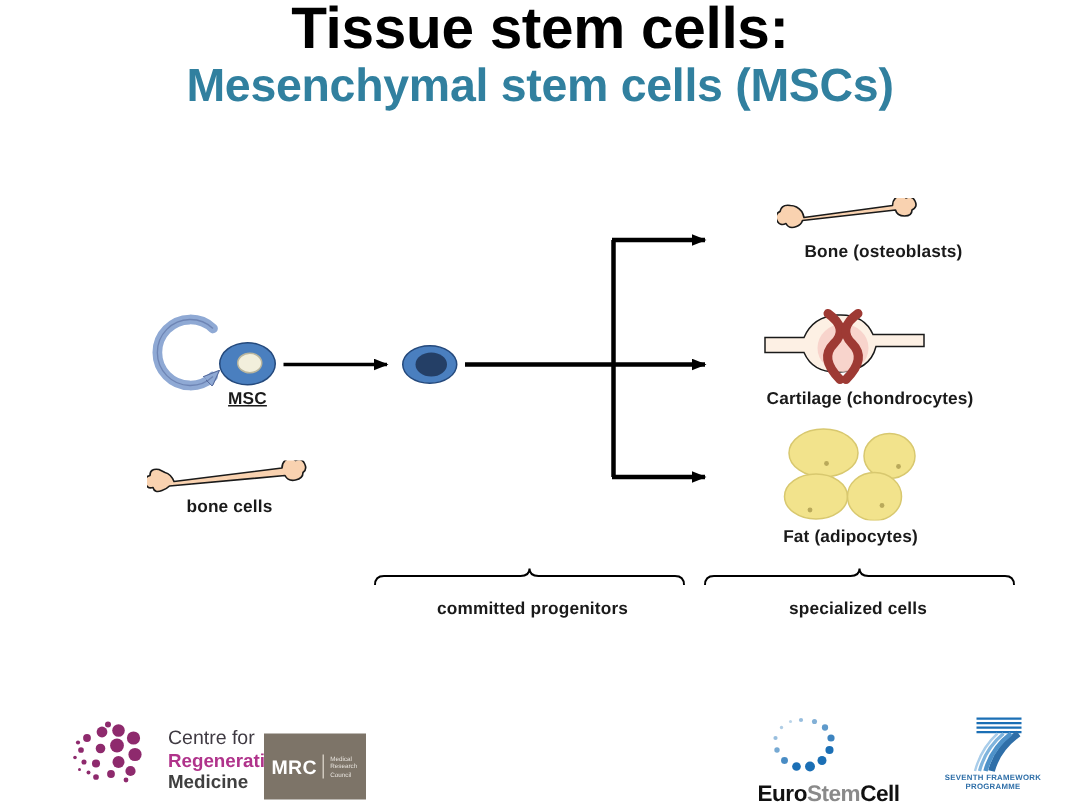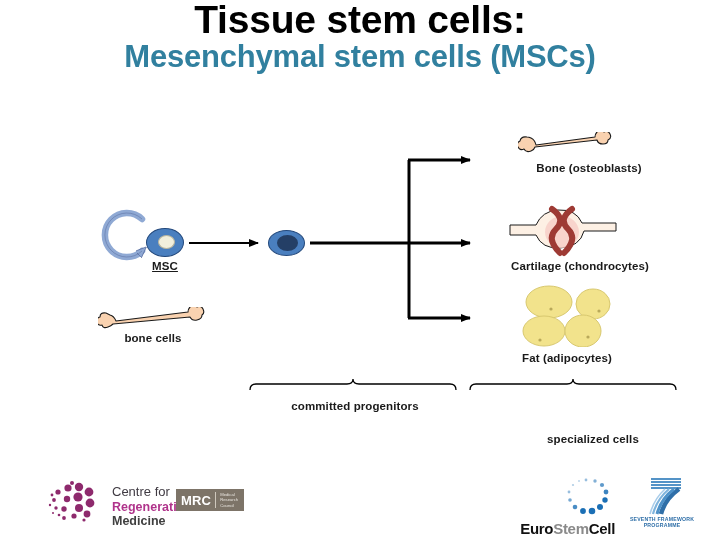--- a/index.html
+++ b/index.html
@@ -81,34 +81,34 @@
 
   
   .footer{position:absolute;left:0;top:468px;width:720px;height:72px;}
 
   .crm-logo{position:absolute;left:34px;top:12px;width:132px;height:52px;}
   .crm-text{position:absolute;left:78px;top:5px;line-height:14.5px;}
   .crm-t1{font-size:13px;color:#3f3a42;font-family:"Liberation Sans",sans-serif;}
   .crm-t2{font-size:12.5px;font-weight:bold;color:#b0338b;font-family:"Liberation Sans",sans-serif;}
   .crm-t3{font-size:12.5px;font-weight:bold;color:#404040;font-family:"Liberation Sans",sans-serif;}
 
-  .mrc-logo{position:absolute;left:176px;top:21px;width:68px;height:22px;
+  .mrc-logo{position:absolute;left:176px;top:21px;width:68px;height:44px;
     background:#7d7468;display:flex;align-items:center;}
   .mrc-main{color:#ffffff;font-size:13px;font-weight:bold;padding-left:5px;
     font-family:"Liberation Sans",sans-serif;letter-spacing:0.2px;}
   .mrc-sub{color:#e8e4de;font-size:4.2px;line-height:5.4px;padding-left:4px;
     border-left:1px solid #cfc8bd;margin-left:4px;
     font-family:"Liberation Sans",sans-serif;}
 
   .uoe-logo{position:absolute;left:232px;top:12px;width:74px;height:50px;text-align:center;}
   .uoe-crest{width:22px;height:22px;margin:0 auto;}
   .uoe-t1{font-size:6.6px;color:#5c1b3d;font-family:"Liberation Serif",serif;letter-spacing:0.4px;}
   .uoe-t2{font-size:8px;color:#5c1b3d;font-family:"Liberation Serif",serif;letter-spacing:0.2px;}
 
-  .esc-logo{position:absolute;left:505px;top:8px;width:110px;height:58px;text-align:right;}
+  .esc-logo{position:absolute;left:505px;top:8px;width:110px;height:58px;text-align:left;}
   .esc-ring{width:58px;height:40px;margin:0 auto;}
   .esc-word{font-size:15px;font-weight:bold;letter-spacing:-0.3px;
     font-family:"Liberation Sans",sans-serif;}
   .esc-a{color:#111111;}
   .esc-b{color:#8a8a8a;}
 
   .fp7-logo{position:absolute;left:622px;top:8px;width:80px;height:56px;text-align:center;}
   .fp7-cap{font-size:5.2px;color:#2f6fa8;line-height:6.2px;letter-spacing:0.2px;
     font-family:"Liberation Sans",sans-serif;font-weight:bold;}
 </style>
@@ -195,21 +195,21 @@
     <ellipse cx="26" cy="46" rx="21" ry="15" fill="#f2e38c" stroke="#d8c86f" stroke-width="1"></ellipse>
     <ellipse cx="65" cy="46" rx="18" ry="16" fill="#f2e38c" stroke="#d8c86f" stroke-width="1"></ellipse>
     <circle cx="33" cy="24" r="1.6" fill="#b9a95a"></circle>
     <circle cx="81" cy="26" r="1.6" fill="#b9a95a"></circle>
     <circle cx="22" cy="55" r="1.6" fill="#b9a95a"></circle>
     <circle cx="70" cy="52" r="1.6" fill="#b9a95a"></circle>
   </svg>
   <div class="lbl lbl-center" style="left:567px;top:352px;">Fat (adipocytes)</div>
 
   <div class="lbl lbl-center" style="left:355px;top:400px;">committed progenitors</div>
-  <div class="lbl lbl-center" style="left:593px;top:400px;margin-top:33px;">specialized cells</div>
+  <div class="lbl lbl-center" style="left:572px;top:400px;">specialized cells</div>
 
   <div class="footer">
 
     <div class="crm-logo">
       <svg width="70" height="48" viewBox="0 0 70 48">
         <g fill="#8e2a6d">
           <circle cx="45" cy="7" r="4.2"></circle>
             <circle cx="34" cy="8" r="3.6"></circle>
           <circle cx="55" cy="12" r="4.4"></circle>
             <circle cx="24" cy="12" r="2.6"></circle>

